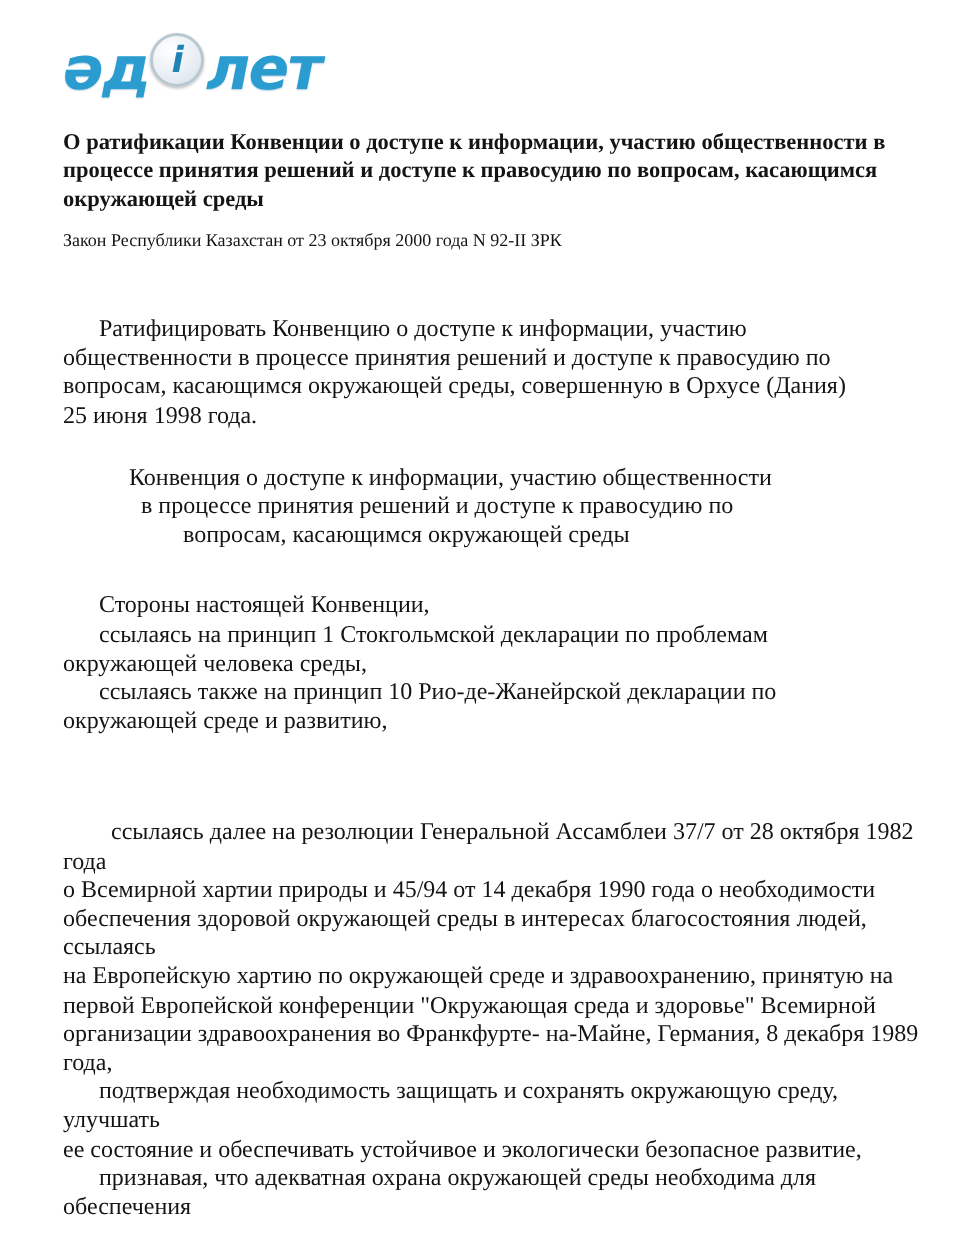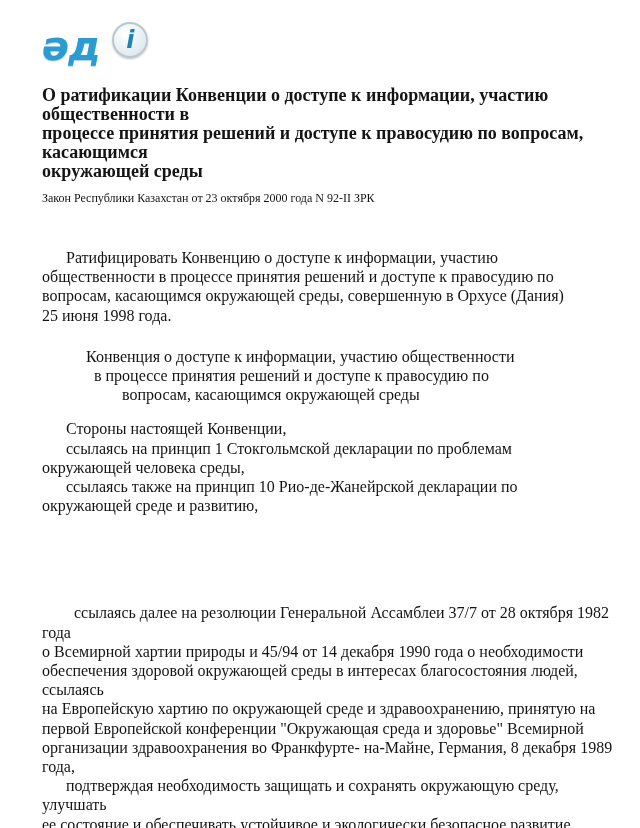--- a/index.html
+++ b/index.html
@@ -23,72 +23,72 @@
     margin:0 0 20px 0;
     font-family:"DejaVu Sans",sans-serif;
     font-style:italic;
     font-weight:bold;
     font-size:40px;
     line-height:1;
     color:#2b9cd0;
     text-shadow:0 1px 1px rgba(27,110,160,.35);
     cursor:pointer;
     user-select:none;
-    gap:12px;
   }
   .logo-part{letter-spacing:-1px;}
   .logo-circle{
     position:relative;
     top:-8px;
     width:32px;height:32px;
     border-radius:50%;
     border:2px solid #b9c7d1;
     background:radial-gradient(circle at 35% 30%, #ffffff 0%, #e3ebf1 70%, #c9d5dd 100%);
     box-shadow:0 1px 2px rgba(0,0,0,.25);
     display:flex;align-items:center;justify-content:center;
     margin:0 1px;
     font-style:italic;
     font-size:24px;
     color:#1f84b4;
     text-shadow:none;
   }
   
   .doc-title{
     margin:0 0 8px 0;
-    font-size:18px;
+    font-size:15px;
     font-weight:bold;
     line-height:19px;
     white-space:pre-wrap;
   }
   .doc-subtitle{
     margin:0 0 40px 0;
     font-size:12px;
     line-height:19px;
   }
   .para{
     margin:0;
     font-size:16px;
     line-height:19.2px;
     white-space:pre-wrap;
   }
   .mb-0{margin-bottom:0;}
-  .mb-md{margin-bottom:15px;}
+  .mb-md{margin-bottom:28px;}
   .mb-lg{margin-bottom:22px;}
-  .mb-xl{margin-bottom:88px;}
+  .mb-xl{margin-bottom:55px;}
 </style>
 </head>
 <body>
 
 <div class="page">
 
   <div class="logo">
     <span class="logo-part">әд</span>
     <span class="logo-circle">
         <span>i</span>
       </span>
+    <span class="logo-part">лет</span>
   </div>
 
   <h1 class="doc-title">О ратификации Конвенции о доступе к информации, участию общественности в
 процессе принятия решений и доступе к правосудию по вопросам, касающимся
 окружающей среды</h1>
 
   <p class="doc-subtitle">Закон Республики Казахстан от 23 октября 2000 года N 92-II ЗРК</p>
 
   <div>
       <p class="para mb-lg">      Ратифицировать Конвенцию о доступе к информации, участию

